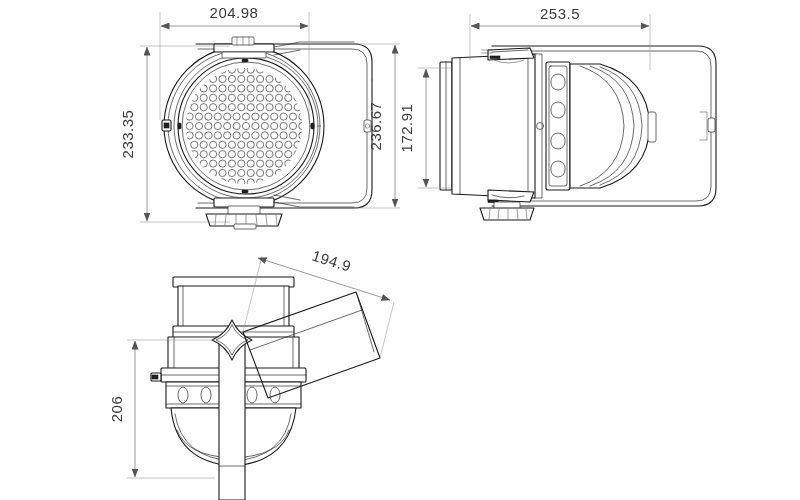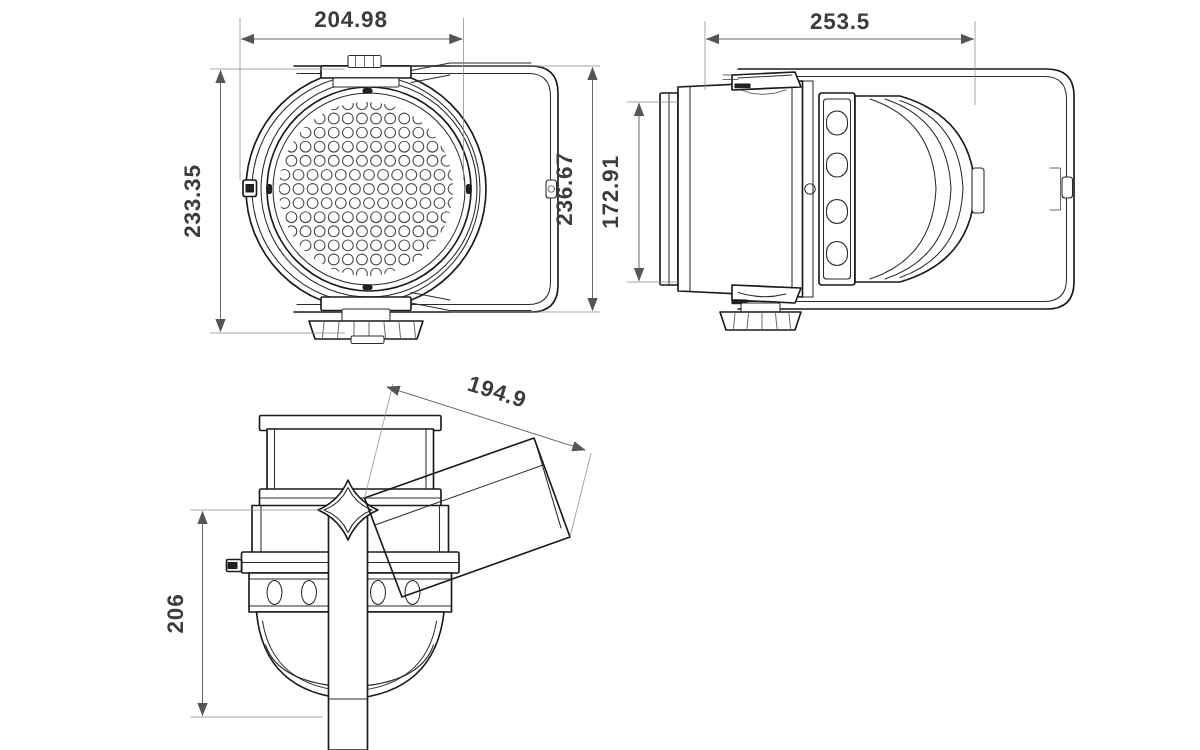--- a/index.html
+++ b/index.html
@@ -12,21 +12,20 @@
     width: 800px;
     height: 500px;
     overflow: hidden;
     font-family: "Liberation Sans", sans-serif;
   }
   #drawing-root {
     position: relative;
     width: 690px;
     height: 500px;
     background: #a3a3a3;
-    font-weight: bold;
   }
   svg#cad {
     display: block;
     width: 800px;
     height: 500px;
   }
   .outline {
     fill: none;
     stroke: #1a1a1a;
     stroke-width: 1.1;

